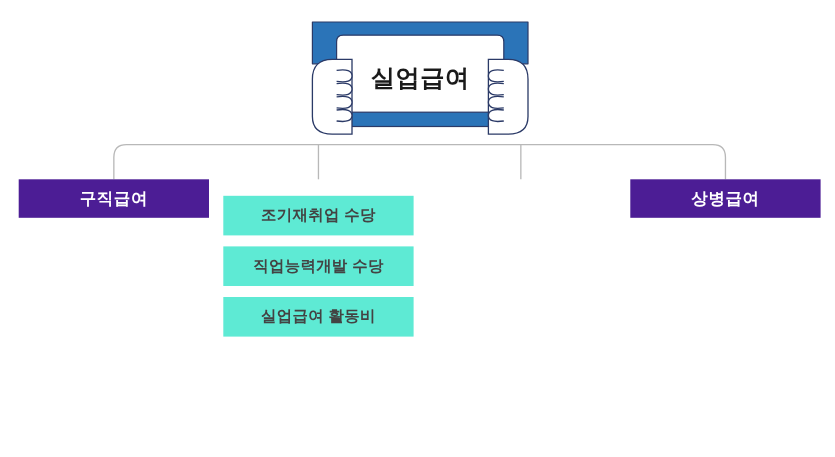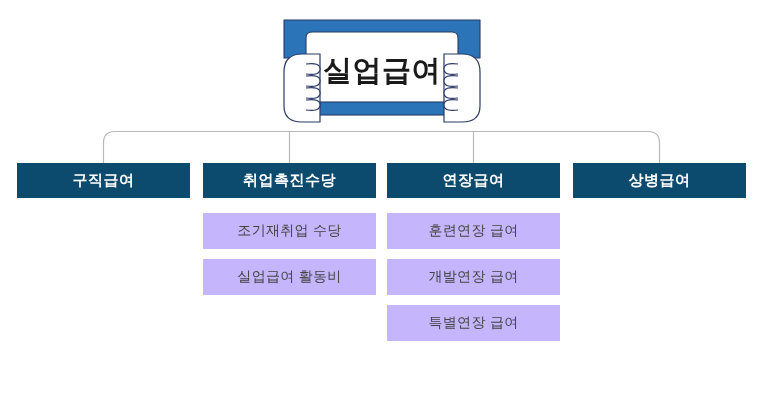--- a/index.html
+++ b/index.html
@@ -38,21 +38,21 @@
   }
   .root-title {
     position: absolute;
     left: 262px;
     top: 12px;
     width: 240px;
     height: 118px;
     display: flex;
     align-items: center;
     justify-content: center;
-    font-size: 29px;
+    font-size: 22px;
     font-weight: bold;
     color: #1a1a1a;
     letter-spacing: 0.5px;
     pointer-events: none;
   }
 
   
   .connectors {
     position: absolute;
     left: 0;
@@ -69,44 +69,44 @@
     width: 173px;
   }
   .col-0 { left: 17px; }
   .col-1 { left: 203px; }
   .col-2 { left: 387px; }
   .col-3 { left: 573px; }
 
   .head-box {
     width: 173px;
     height: 35px;
-    background: #0c4a6e;
+    background: #4c1d95;
     color: #ffffff;
     font-size: 15px;
     font-weight: bold;
     display: flex;
     align-items: center;
     justify-content: center;
     letter-spacing: 0.5px;
     box-sizing: border-box;
   }
 
   .sub-list {
     margin-top: 15px;
     display: flex;
     flex-direction: column;
     gap: 10px;
   }
   .sub-box {
     width: 173px;
     height: 36px;
-    background: #c4b5fd;
+    background: #5eead4;
     color: #434343;
     font-size: 14px;
-    font-weight: normal;
+    font-weight: bold;
     display: flex;
     align-items: center;
     justify-content: center;
     letter-spacing: 0.3px;
     box-sizing: border-box;
   }
 </style>
 </head>
 <body>
 
@@ -142,33 +142,25 @@
     </svg>
   </div>
 
   <div class="root-title">실업급여</div>
 
   <div class="col col-0">
     <div class="head-box">구직급여</div>
   </div>
 
   <div class="col col-1">
-    <div class="head-box">취업촉진수당</div>
     <div class="sub-list">
       <div class="sub-box">조기재취업 수당</div>
+      <div class="sub-box">직업능력개발 수당</div>
       <div class="sub-box">실업급여 활동비</div>
     </div>
   </div>
 
-  <div class="col col-2">
-    <div class="head-box">연장급여</div>
-    <div class="sub-list">
-      <div class="sub-box">훈련연장 급여</div>
-      <div class="sub-box">개발연장 급여</div>
-      <div class="sub-box">특별연장 급여</div>
-    </div>
-  </div>
 
   <div class="col col-3">
     <div class="head-box">상병급여</div>
   </div>
 
 </div>
 
 </body></html>

